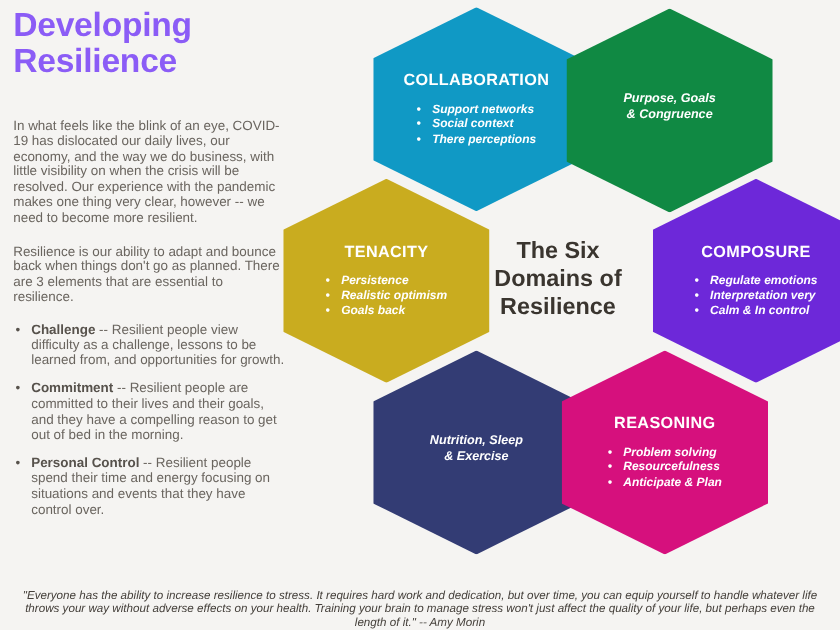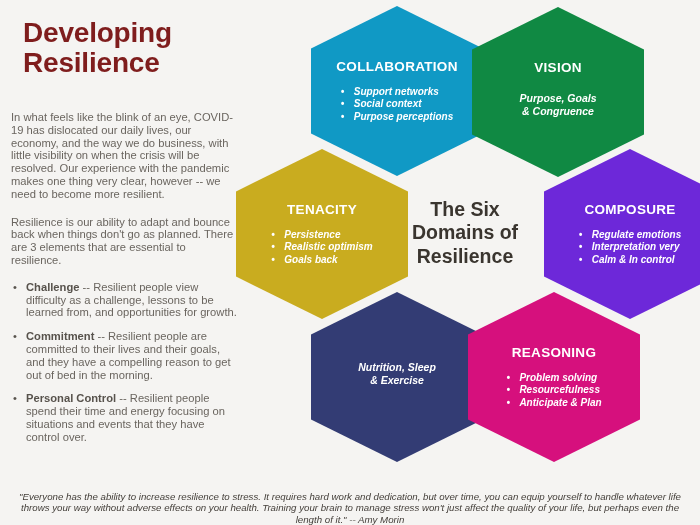--- a/index.html
+++ b/index.html
@@ -5,22 +5,22 @@
   html,body { margin:0; padding:0; }
   body {
     width:700px; height:525px; position:relative; overflow:hidden;
     font-family:"Liberation Sans", sans-serif;
     background:#F5F4F2;
   }
 
   
   .left-col { position:absolute; left:11px; top:6px; width:228px; }
   .page-title {
-    margin:12px; font-size:28px; line-height:30px; font-weight:800;
-    color:#7f1d1d; letter-spacing:-0.2px;
+    margin:0; font-size:28px; line-height:30px; font-weight:800;
+    color:#8b5cf6; letter-spacing:-0.2px;
   }
   .intro { margin:0; font-size:11.2px; line-height:12.8px; color:#6A655F; }
   .intro.p1 { margin-top:33px; }
   .intro.p2 { margin-top:15px; }
   .elements-list {
     list-style:none; margin:14px 0 0; padding:0;
     font-size:11.2px; line-height:12.8px; color:#6A655F;
   }
   .elements-list li { position:relative; padding-left:15px; margin-bottom:11px; }
   .elements-list li::before { content:"\2022"; position:absolute; left:2px; color:#57524C; }
@@ -80,28 +80,27 @@
     <li><span class="term">Personal Control</span><span> -- Resilient people spend their time and energy focusing on situations and events that they have control over.</span></li>
   </ul>
 </div>
 
 <div class="hex hex-collaboration" style="background-color: rgb(16, 153, 197);">
   <div class="hex-inner">
     <h2 class="hex-title">COLLABORATION</h2>
     <ul class="hex-list">
       <li>Support networks</li>
       <li>Social context</li>
-      <li>Purpose perceptions</li>
+      <li>There perceptions</li>
     </ul>
   </div>
 </div>
 
 <div class="hex hex-vision" style="background-color: rgb(16, 137, 67);">
   <div class="hex-inner">
-    <h2 class="hex-title">VISION</h2>
     <div class="hex-text">Purpose, Goals
 &amp; Congruence</div>
   </div>
 </div>
 
 <div class="hex hex-tenacity" style="background-color: rgb(201, 172, 31);">
   <div class="hex-inner">
     <h2 class="hex-title">TENACITY</h2>
     <ul class="hex-list">
       <li>Persistence</li>

